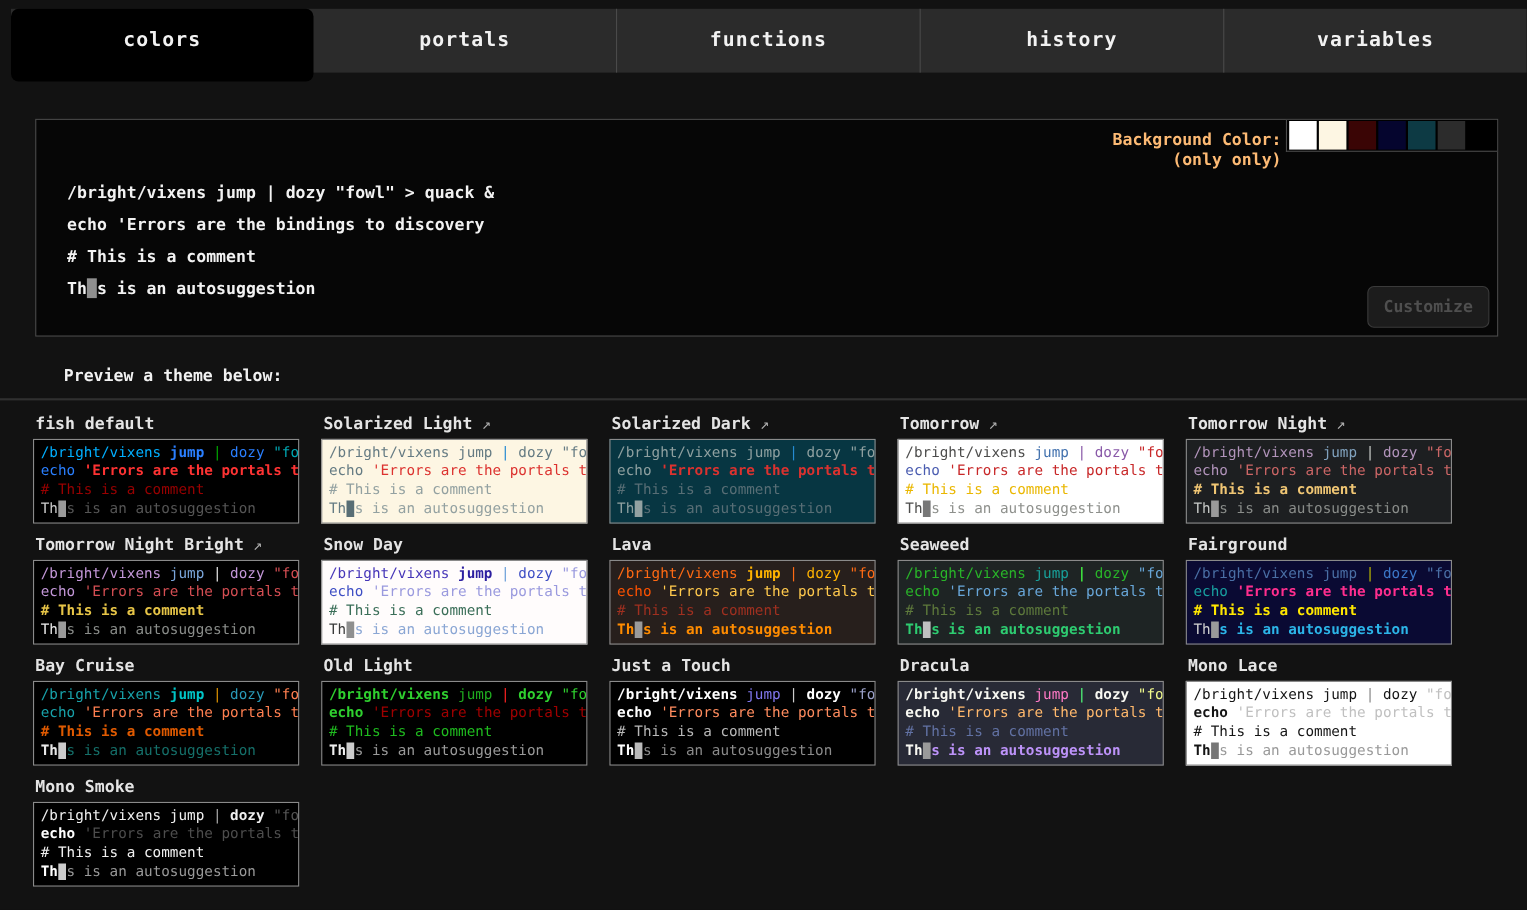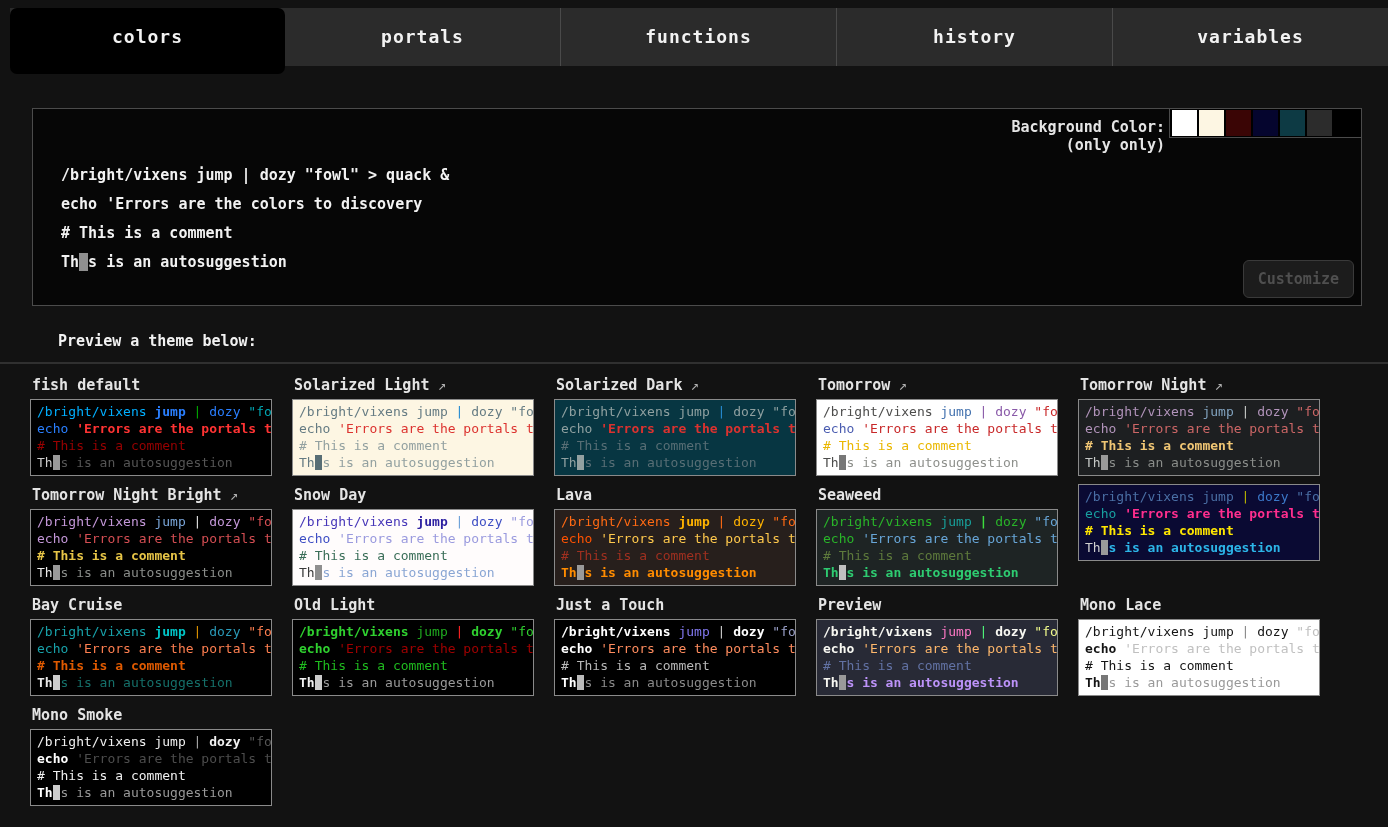--- a/index.html
+++ b/index.html
@@ -13,21 +13,21 @@
   .tab {
     flex:1; text-align:center; height:58px; line-height:58px;
     color:#f2f2f2; font-size:18px; font-weight:bold;
     border-right:1px solid #4a4a4a; cursor:pointer; box-sizing:border-box;
     letter-spacing:1px;
   }
   .tab:last-child { border-right:none; }
   .tab.active { background:#000; border-radius:7px; height:66px; border-right:none; }
   
   .panel { position:relative; margin:42px 26px 0 32px; height:196px; border:1px solid #4b4b4b; background:#060606; }
-  .bgc-label { position:absolute; top:9px; right:196px; text-align:right; color:#e5e5e5; font-size:15px; font-weight:bold; line-height:18px; white-space:nowrap; }
+  .bgc-label { position:absolute; top:9px; right:196px; text-align:right; color:#fdba74; font-size:15px; font-weight:bold; line-height:18px; white-space:nowrap; }
   .swrow { position:absolute; top:0; right:0; display:flex; padding:1px; border-left:1px solid #4b4b4b; border-bottom:1px solid #4b4b4b; background:#000; }
   .swatch { width:25px; height:26px; margin:0 1px; cursor:pointer; }
   .term { position:absolute; left:28px; top:52px; font-size:15px; font-weight:bold; color:#f2f2f2; }
   .term .pline { height:29px; line-height:29px; white-space:pre; }
   .customize {
     position:absolute; right:7px; bottom:7px;
     background:#1c1c1c; border:1px solid #3a3a3a; border-radius:6px;
     color:#4f4f4f; font-family:"DejaVu Sans Mono", monospace; font-size:15px; font-weight:bold;
     padding:9px 14px; cursor:pointer;
   }
@@ -65,21 +65,21 @@
       <div class="swatch" style="background: rgb(255, 255, 255);"></div>
       <div class="swatch" style="background: rgb(253, 246, 227);"></div>
       <div class="swatch" style="background: rgb(58, 5, 5);"></div>
       <div class="swatch" style="background: rgb(5, 5, 46);"></div>
       <div class="swatch" style="background: rgb(13, 58, 68);"></div>
       <div class="swatch" style="background: rgb(44, 44, 44);"></div>
       <div class="swatch" style="background: rgb(0, 0, 0);"></div>
     </div>
   <div class="term">
       <div class="pline"><span>/bright/vixens jump | dozy "fowl" &gt; quack &amp;</span></div>
-      <div class="pline"><span>echo 'Errors are the colors to discovery</span></div>
+      <div class="pline"><span>echo 'Errors are the bindings to discovery</span></div>
       <div class="pline"><span># This is a comment</span></div>
       <div class="pline"><span>Th</span><span class="cursor" style="background: rgb(143, 143, 143);">i</span><span>s is an autosuggestion</span></div>
     </div>
   <button class="customize">Customize</button>
 </div>
 
 <div class="themes-header">Preview a theme below:</div>
 
 <div class="themes">
   <div class="theme-grid">
@@ -113,36 +113,37 @@
       </div>
       <div class="tcell">
         <div class="ttitle"><span>Lava</span></div>
         <div class="tcard" style="background: rgb(39, 31, 28);"><div><span style="color: rgb(255, 106, 19);">/bright/vixens </span><span style="color: rgb(255, 179, 0); font-weight: bold;">jump</span><span style="color: rgb(255, 106, 19);"> | </span><span style="color: rgb(255, 179, 0);">dozy</span><span style="color: rgb(255, 106, 19);"> "fowl" &gt; quack &amp;</span></div><div><span style="color: rgb(255, 82, 0);">echo </span><span style="color: rgb(255, 201, 77);">'Errors are the portals to discovery</span></div><div><span style="color: rgb(160, 48, 32);"># This is a comment</span></div><div><span style="color: rgb(255, 140, 0); font-weight: bold;">Th</span><span class="cursor" style="background: rgb(154, 154, 154);">i</span><span style="color: rgb(255, 140, 0); font-weight: bold;">s is an autosuggestion</span></div></div>
       </div>
       <div class="tcell">
         <div class="ttitle"><span>Seaweed</span></div>
         <div class="tcard" style="background: rgb(30, 36, 36);"><div><span style="color: rgb(41, 181, 41);">/bright/vixens </span><span style="color: rgb(24, 160, 154);">jump</span><span style="color: rgb(61, 220, 61); font-weight: bold;"> | </span><span style="color: rgb(41, 181, 41);">dozy</span><span style="color: rgb(104, 166, 216);"> "fowl" &gt; quack &amp;</span></div><div><span style="color: rgb(41, 181, 41);">echo </span><span style="color: rgb(104, 166, 216);">'Errors are the portals to discovery</span></div><div><span style="color: rgb(94, 122, 60);"># This is a comment</span></div><div><span style="color: rgb(46, 204, 113); font-weight: bold;">Th</span><span class="cursor" style="background: rgb(192, 192, 192);">i</span><span style="color: rgb(46, 204, 113); font-weight: bold;">s is an autosuggestion</span></div></div>
       </div>
       <div class="tcell">
+        <div class="ttitle"><span>Fairground</span></div>
         <div class="tcard" style="background: rgb(10, 10, 51);"><div><span style="color: rgb(74, 111, 165);">/bright/vixens </span><span style="color: rgb(74, 111, 165);">jump</span><span style="color: rgb(184, 180, 0);"> | </span><span style="color: rgb(60, 120, 200);">dozy</span><span style="color: rgb(74, 111, 165);"> "fowl" &gt; quack &amp;</span></div><div><span style="color: rgb(24, 160, 160);">echo </span><span style="color: rgb(255, 46, 142); font-weight: bold;">'Errors are the portals to discovery</span></div><div><span style="color: rgb(255, 231, 0); font-weight: bold;"># This is a comment</span></div><div><span style="color: rgb(208, 208, 208);">Th</span><span class="cursor" style="background: rgb(154, 154, 154);">i</span><span style="color: rgb(44, 181, 232); font-weight: bold;">s is an autosuggestion</span></div></div>
       </div>
       <div class="tcell">
         <div class="ttitle"><span>Bay Cruise</span></div>
         <div class="tcard" style="background: rgb(0, 0, 0);"><div><span style="color: rgb(24, 162, 170);">/bright/vixens </span><span style="color: rgb(0, 197, 199); font-weight: bold;">jump</span><span style="color: rgb(224, 148, 0);"> | </span><span style="color: rgb(42, 154, 184);">dozy</span><span style="color: rgb(255, 127, 80);"> "fowl" &gt; quack &amp;</span></div><div><span style="color: rgb(24, 162, 170);">echo </span><span style="color: rgb(255, 127, 80);">'Errors are the portals to discovery</span></div><div><span style="color: rgb(224, 90, 0); font-weight: bold;"># This is a comment</span></div><div><span style="color: rgb(232, 232, 232); font-weight: bold;">Th</span><span class="cursor" style="background: rgb(204, 204, 204);">i</span><span style="color: rgb(21, 112, 106);">s is an autosuggestion</span></div></div>
       </div>
       <div class="tcell">
         <div class="ttitle"><span>Old Light</span></div>
         <div class="tcard" style="background: rgb(0, 0, 0);"><div><span style="color: rgb(47, 208, 47); font-weight: bold;">/bright/vixens </span><span style="color: rgb(31, 170, 31);">jump</span><span style="color: rgb(255, 34, 34);"> | </span><span style="color: rgb(47, 208, 47); font-weight: bold;">dozy</span><span style="color: rgb(47, 208, 47);"> "fowl" &gt; quack &amp;</span></div><div><span style="color: rgb(47, 208, 47); font-weight: bold;">echo </span><span style="color: rgb(160, 0, 0);">'Errors are the portals to discovery</span></div><div><span style="color: rgb(31, 187, 31);"># This is a comment</span></div><div><span style="color: rgb(240, 240, 240); font-weight: bold;">Th</span><span class="cursor" style="background: rgb(204, 204, 204);">i</span><span style="color: rgb(154, 154, 154);">s is an autosuggestion</span></div></div>
       </div>
       <div class="tcell">
         <div class="ttitle"><span>Just a Touch</span></div>
         <div class="tcard" style="background: rgb(0, 0, 0);"><div><span style="color: rgb(255, 255, 255); font-weight: bold;">/bright/vixens </span><span style="color: rgb(130, 120, 240);">jump</span><span style="color: rgb(204, 204, 204);"> | </span><span style="color: rgb(255, 255, 255); font-weight: bold;">dozy</span><span style="color: rgb(154, 160, 200);"> "fowl" &gt; quack &amp;</span></div><div><span style="color: rgb(255, 255, 255); font-weight: bold;">echo </span><span style="color: rgb(255, 140, 94);">'Errors are the portals to discovery</span></div><div><span style="color: rgb(184, 184, 184);"># This is a comment</span></div><div><span style="color: rgb(255, 255, 255); font-weight: bold;">Th</span><span class="cursor" style="background: rgb(187, 187, 187);">i</span><span style="color: rgb(138, 138, 138);">s is an autosuggestion</span></div></div>
       </div>
       <div class="tcell">
-        <div class="ttitle"><span>Preview</span></div>
+        <div class="ttitle"><span>Dracula</span></div>
         <div class="tcard" style="background: rgb(40, 42, 54);"><div><span style="color: rgb(248, 248, 242); font-weight: bold;">/bright/vixens </span><span style="color: rgb(255, 121, 198);">jump</span><span style="color: rgb(80, 250, 123);"> | </span><span style="color: rgb(248, 248, 242); font-weight: bold;">dozy</span><span style="color: rgb(241, 250, 140);"> "fowl" &gt; quack &amp;</span></div><div><span style="color: rgb(248, 248, 242); font-weight: bold;">echo </span><span style="color: rgb(255, 184, 108);">'Errors are the portals to discovery</span></div><div><span style="color: rgb(98, 114, 164);"># This is a comment</span></div><div><span style="color: rgb(248, 248, 242); font-weight: bold;">Th</span><span class="cursor" style="background: rgb(154, 154, 154);">i</span><span style="color: rgb(189, 147, 249); font-weight: bold;">s is an autosuggestion</span></div></div>
       </div>
       <div class="tcell">
         <div class="ttitle"><span>Mono Lace</span></div>
         <div class="tcard" style="background: rgb(255, 255, 255);"><div><span style="color: rgb(20, 20, 20);">/bright/vixens </span><span style="color: rgb(20, 20, 20);">jump</span><span style="color: rgb(136, 136, 136);"> | </span><span style="color: rgb(20, 20, 20);">dozy</span><span style="color: rgb(192, 192, 192);"> "fowl" &gt; quack &amp;</span></div><div><span style="color: rgb(20, 20, 20); font-weight: bold;">echo </span><span style="color: rgb(192, 192, 192);">'Errors are the portals to discovery</span></div><div><span style="color: rgb(20, 20, 20);"># This is a comment</span></div><div><span style="color: rgb(20, 20, 20); font-weight: bold;">Th</span><span class="cursor" style="background: rgb(119, 119, 119);">i</span><span style="color: rgb(153, 153, 153);">s is an autosuggestion</span></div></div>
       </div>
       <div class="tcell">
         <div class="ttitle"><span>Mono Smoke</span></div>
         <div class="tcard" style="background: rgb(0, 0, 0);"><div><span style="color: rgb(240, 240, 240);">/bright/vixens </span><span style="color: rgb(240, 240, 240);">jump</span><span style="color: rgb(170, 170, 170);"> | </span><span style="color: rgb(240, 240, 240); font-weight: bold;">dozy</span><span style="color: rgb(85, 85, 85);"> "fowl" &gt; quack &amp;</span></div><div><span style="color: rgb(255, 255, 255); font-weight: bold;">echo </span><span style="color: rgb(77, 77, 77);">'Errors are the portals to discovery</span></div><div><span style="color: rgb(240, 240, 240);"># This is a comment</span></div><div><span style="color: rgb(255, 255, 255); font-weight: bold;">Th</span><span class="cursor" style="background: rgb(204, 204, 204);">i</span><span style="color: rgb(153, 153, 153);">s is an autosuggestion</span></div></div>
       </div>

